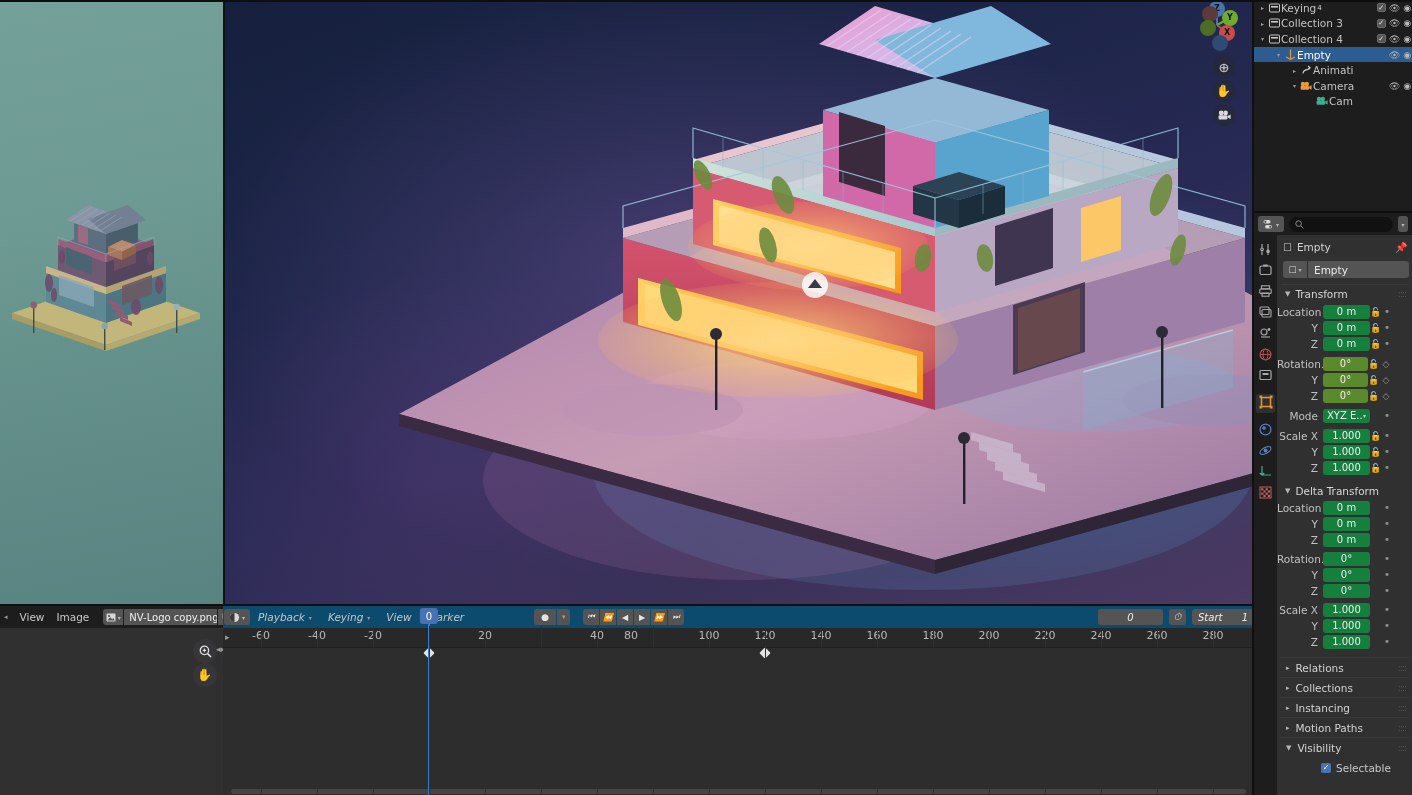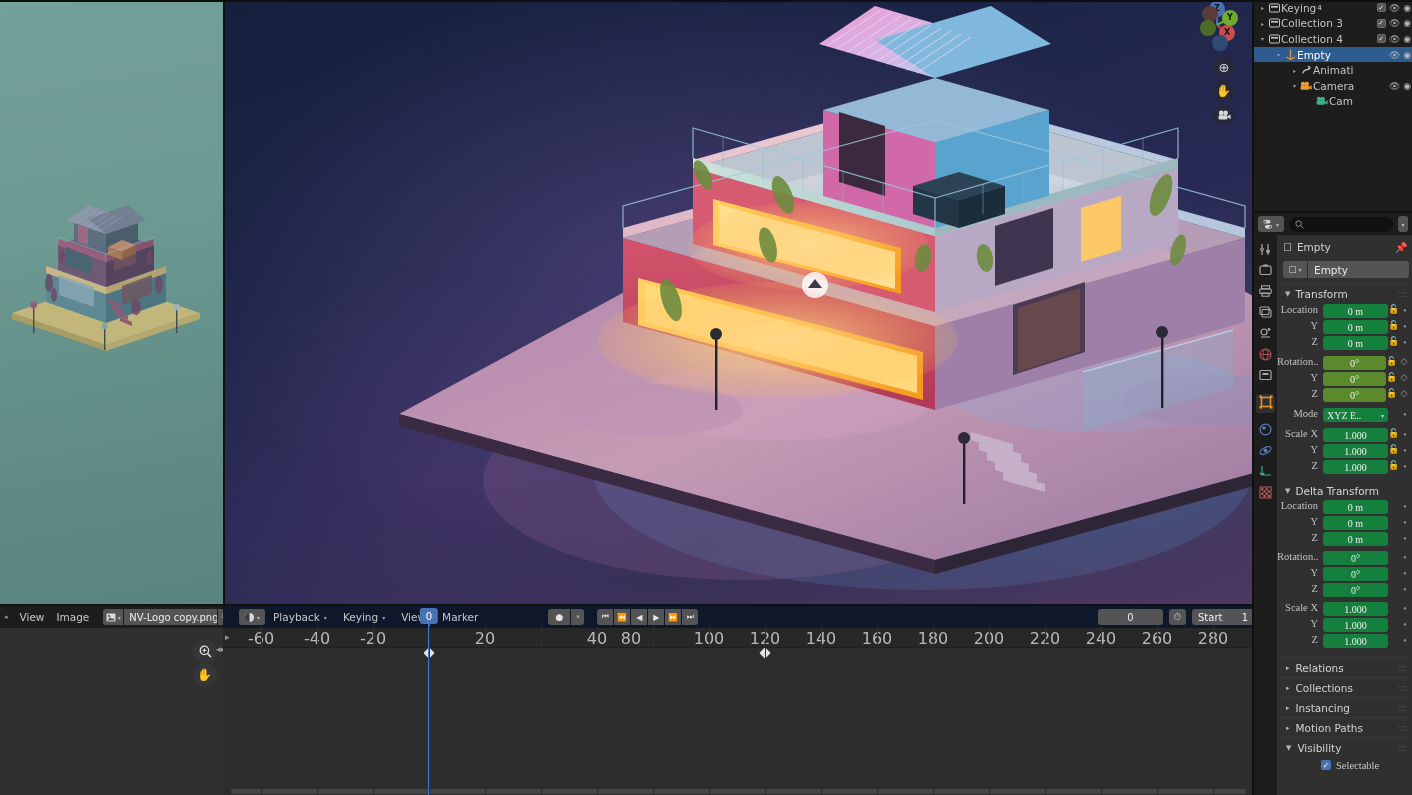--- a/index.html
+++ b/index.html
@@ -77,21 +77,21 @@
   .bcrumb { display:flex; align-items:center; gap:5px; height:16px; padding-left:6px; font-size:10.5px; color:#d2d2d2; }
   .namefield { display:flex; align-items:center; height:17px; margin:6px 3px 0 6px; }
   .namefield .pick { width:24px;height:17px;background:#545454;border-radius:3px 0 0 3px;
                      display:flex;align-items:center;justify-content:center;gap:2px;font-size:8px; }
   .namefield .txt { flex:1;height:17px;background:#545454;border-radius:0 3px 3px 0; margin-left:1px;
                     display:flex;align-items:center;padding-left:6px;font-size:10.5px;color:#eaeaea; }
   .panel-hdr { display:flex;align-items:center;gap:5px;height:19px;margin:6px 3px 0 4px;
                padding-left:4px;font-size:10.5px;color:#d6d6d6; border-top:1px solid #3a3a3a; }
   .panel-hdr .tri { font-size:7px; color:#b5b5b5; }
   .panel-hdr .grip { margin-left:auto; color:#555; font-size:9px; letter-spacing:-1px; padding-right:3px;}
-  .prow { display:flex; align-items:flex-start; height:15px; margin:1px 0 0 0; padding-right:2px;font-family:Liberation Serif, serif; }
+  .prow { display:flex; align-items:center; height:15px; margin:1px 0 0 0; padding-right:20px; }
   .plabel { width:46px; text-align:right; padding-right:5px; font-size:10.5px; color:#c0c0c0;
             white-space:nowrap; overflow:hidden; }
   .pval { flex:1; height:14px; background:#15803d; border-radius:3px; display:flex; align-items:center;
           justify-content:center; font-size:10px; color:#eeeeee; }
   .pval.green { background:#5a8a2c; }
   .pval.drop { justify-content:space-between; padding:0 4px; }
   .lockico { width:12px; flex:0 0 12px; text-align:center; font-size:9px; color:#9a9a9a; }
   .dotico  { width:10px; flex:0 0 10px; text-align:center; font-size:11px; color:#8d8d8d; }
   .diaico  { width:12px; flex:0 0 12px; text-align:center; font-size:9px; color:#9a9a9a; }
   .subhdr { display:flex;align-items:center;gap:5px;height:17px;margin-top:7px;padding-left:8px;
@@ -117,42 +117,42 @@
                background-image:
                  linear-gradient(45deg,#383838 25%,transparent 25%,transparent 75%,#383838 75%),
                  linear-gradient(45deg,#383838 25%,transparent 25%,transparent 75%,#383838 75%);
                background-size:10px 10px; background-position:0 0,5px 5px; }
   .imgtool { position:absolute; right:6px; width:24px;height:24px;border-radius:50%;
              background:rgba(55,55,58,.85); color:#e2e2e2;
              display:flex;align-items:center;justify-content:center; }
 
   
   #timeline { position:absolute; left:223px; top:606px; width:1031px; height:189px; background:#282828; }
-  #tl-hdr { height:22px; background:#0f172a; display:flex; align-items:center; padding-left:16px;
-            font-size:10.5px; color:#c8c8c8; }
+  #tl-hdr { height:22px; background:#0c4a6e; display:flex; align-items:center; padding-left:1px;
+            font-size:10.5px; color:#c8c8c8;font-style:italic; }
   .tl-edsel { width:26px;height:16px;background:#545454;border-radius:3px;display:flex;align-items:center;
               justify-content:center;gap:2px;font-size:9px; }
   .tl-menu { padding:0 8px; display:flex; align-items:center; gap:4px; white-space:nowrap; }
   .tl-rec { margin-left:62px; display:flex; align-items:center; }
   .recbtn { width:22px;height:16px;background:#545454;border-radius:3px 0 0 3px;display:flex;
             align-items:center;justify-content:center;font-size:9px;color:#e4e4e4; }
   .recdrop{ width:13px;height:16px;background:#545454;border-radius:0 3px 3px 0;margin-left:1px;
             display:flex;align-items:center;justify-content:center;font-size:7px;color:#9c9c9c; }
   .playgrp { margin-left:13px; display:flex; gap:1px; }
   .pbtn { width:16px;height:16px;background:#545454;display:flex;align-items:center;
           justify-content:center;font-size:8px;color:#e6e6e6; }
   .pbtn:first-child{border-radius:3px 0 0 3px;} .pbtn:last-child{border-radius:0 3px 3px 0;}
   .framefield { margin-left:auto; width:65px;height:16px;background:#545454;border-radius:3px;
                 display:flex;align-items:center;justify-content:center;font-size:10px;color:#eee; }
   .autokey { width:17px;height:16px;background:#545454;border-radius:3px;margin-left:6px;
              display:flex;align-items:center;justify-content:center;font-size:10px;color:#cfcfcf; }
   .startgrp{ display:flex;align-items:center;margin-left:6px;width:62px;height:16px;background:#545454;
              border-radius:3px; font-size:10px;color:#eee; padding:0 6px; justify-content:space-between; }
   #tl-ruler { position:relative; height:20px; background:#282828; border-bottom:1px solid #1f1f1f; }
-  .tick { position:absolute; top:1px; font-size:16px; color:#b9b9b9; transform:translateX(-50%); white-space:nowrap; }
+  .tick { position:absolute; top:1px; font-size:11px; color:#b9b9b9; transform:translateX(-50%); white-space:nowrap; }
   .vline { position:absolute; top:20px; bottom:0; width:1px; background:#2e2e2e; }
   #tl-body { position:absolute; left:0; top:42px; right:0; bottom:0; background:#2d2d2d; }
   #phead { position:absolute; top:2px; height:16px; border-radius:3px; background:#4772b3; color:#fff;
            display:flex; align-items:center; justify-content:center; font-size:10px; padding:0 6px;
            transform:translateX(-50%); }
   #pline { position:absolute; top:18px; bottom:0; width:2px; background:#3d7ccd; }
   .keyf { position:absolute; width:8px;height:8px;background:#e2e2e2;
           transform:translate(-50%,-50%) rotate(45deg); border-radius:1px; }
   #tl-scroll { position:absolute; left:8px; right:8px; bottom:1px; height:5px;
                background:#454545; border-radius:3px; }

